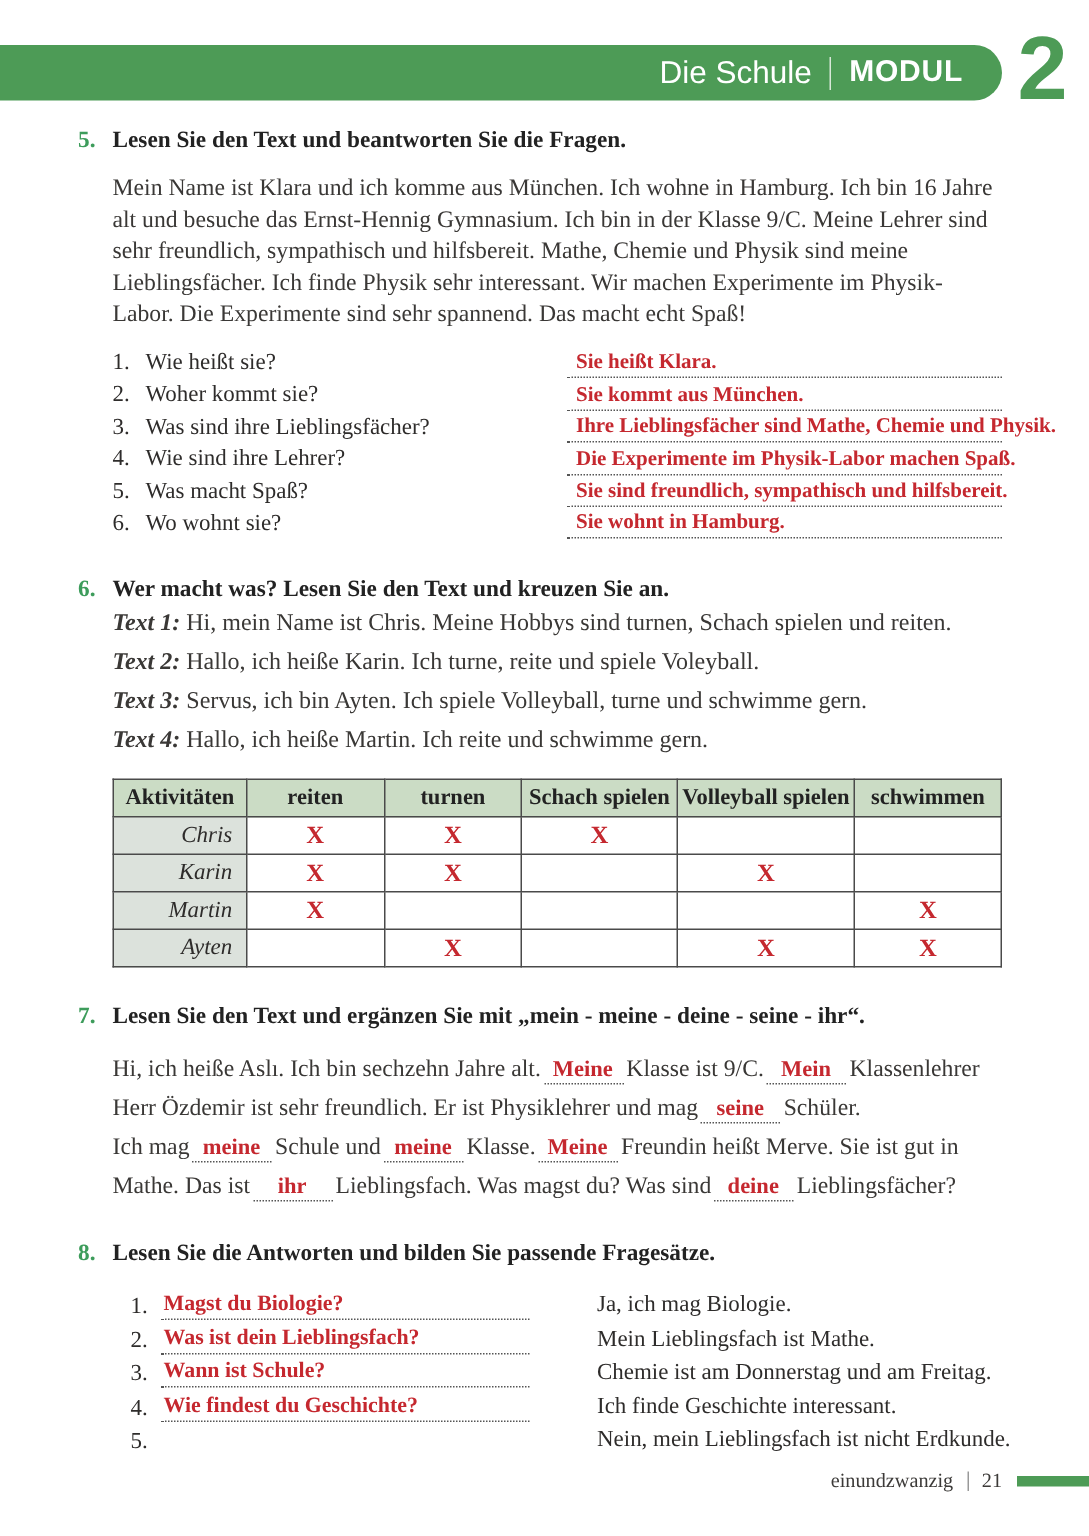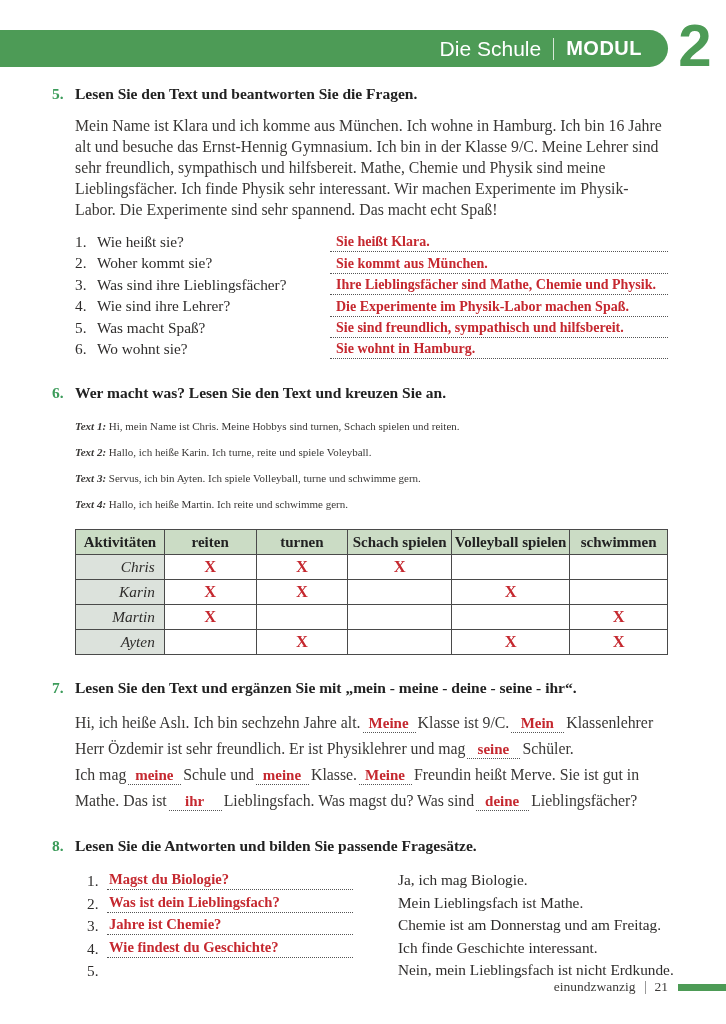--- a/index.html
+++ b/index.html
@@ -31,24 +31,24 @@
   
   .passage{margin-top:11px;font-size:15.8px;line-height:21px;color:#3a3836;}
   .qa{display:flex;margin-top:11px;}
   .q-col{width:255px;flex:0 0 255px;}
   .q-row{font-size:15.3px;line-height:21.4px;display:flex;}
   .q-num{width:22px;flex:0 0 22px;}
   .a-col{flex:1;min-width:0;}
   .a-row{
     height:21.4px;box-sizing:border-box;border-bottom:1.6px dotted #555;
     display:flex;align-items:flex-end;padding:0 0 1px 6px;
-    color:#c5282f;font-weight:700;font-size:14px;white-space:nowrap;
-  }
-  
-  .ex6-texts{margin-top:10px;font-size:11px;line-height:26px;color:#3a3836;}
+    color:#c5282f;font-weight:700;font-size:14px;white-space:nowrap;margin-left:48px;
+  }
+  
+  .ex6-texts{font-size:16px;line-height:26px;color:#3a3836;}
   .t-label{font-weight:700;font-style:italic;}
   table.acts{border-collapse:collapse;margin-top:12px;width:100%;}
   table.acts th,table.acts td{border:1px solid #4a4a4a;height:25px;box-sizing:border-box;}
   table.acts th{background:#cbdcc5;font-size:15px;font-weight:700;color:#222;padding:1px 2px;}
   td.name{background:#dce2dc;font-style:italic;text-align:right;padding-right:9px;font-size:15.3px;}
   td.mark{text-align:center;color:#c5282f;font-weight:700;font-size:16.5px;}
   
   .ex7-text{margin-top:12px;font-size:15.8px;line-height:26px;color:#3a3836;}
   .blank{
     display:inline-block;color:#c5282f;font-weight:700;font-size:15px;
@@ -232,21 +232,21 @@
         <div class="ex8-row">
           <div class="ex8-left">
               <span class="ex8-num">2.</span>
               <span class="ex8-q">Was ist dein Lieblingsfach?</span>
             </div>
           <div class="ex8-a">Mein Lieblingsfach ist Mathe.</div>
         </div>
         <div class="ex8-row">
           <div class="ex8-left">
               <span class="ex8-num">3.</span>
-              <span class="ex8-q">Jahre ist Chemie?</span>
+              <span class="ex8-q">Wann ist Schule?</span>
             </div>
           <div class="ex8-a">Chemie ist am Donnerstag und am Freitag.</div>
         </div>
         <div class="ex8-row">
           <div class="ex8-left">
               <span class="ex8-num">4.</span>
               <span class="ex8-q">Wie findest du Geschichte?</span>
             </div>
           <div class="ex8-a">Ich finde Geschichte interessant.</div>
         </div>

